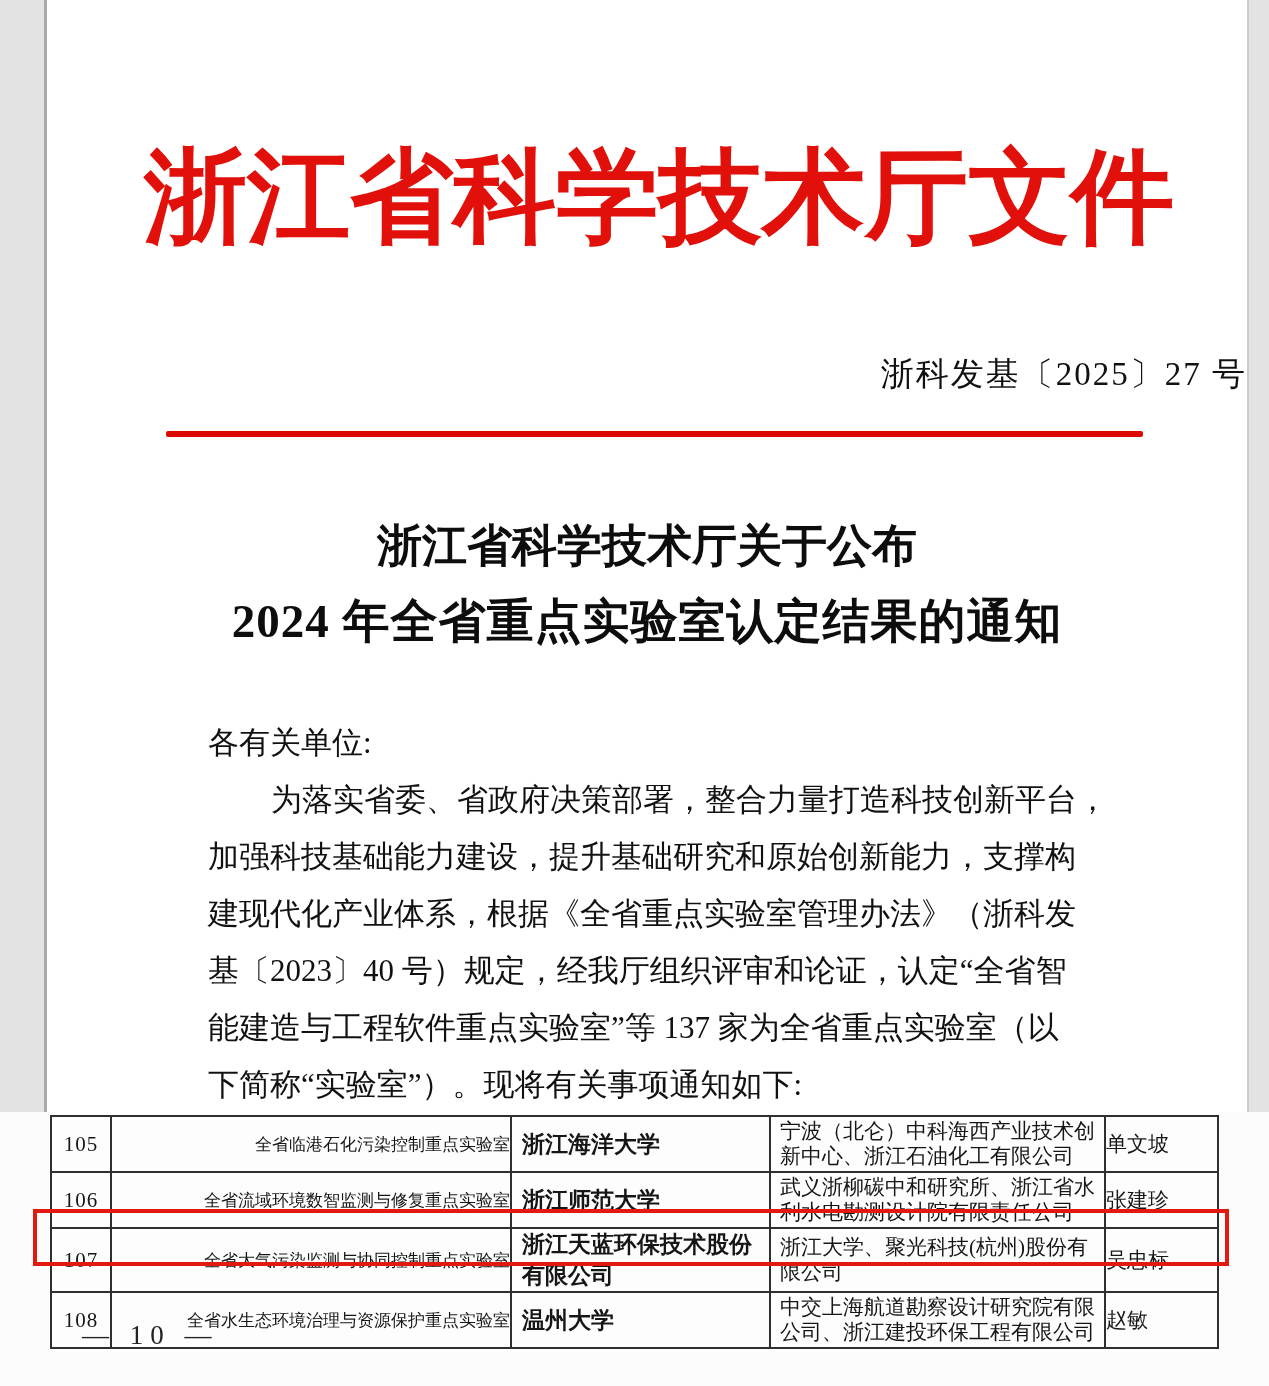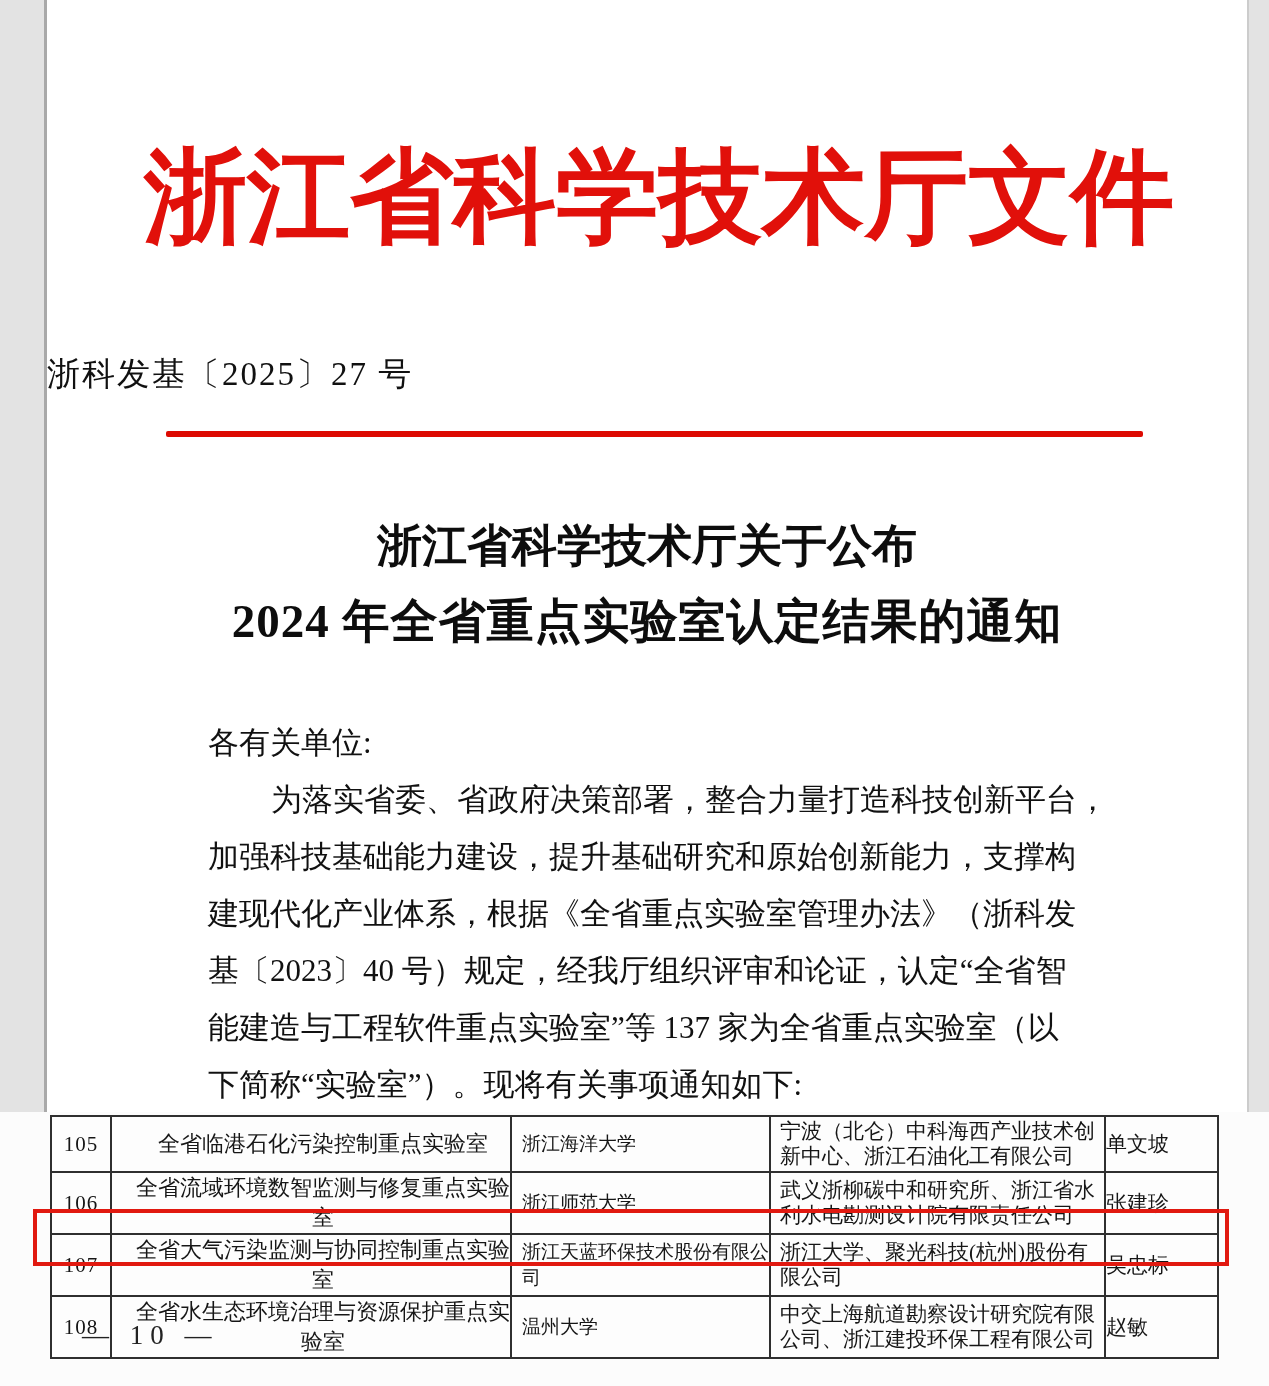--- a/index.html
+++ b/index.html
@@ -38,21 +38,21 @@
     font-weight: 900;
     letter-spacing: 0px;
     color: var(--accent-red);
     line-height: 1.15;
     white-space: nowrap;
   }
   .doc-number {
     position: absolute;
     left: 0; top: 352px;
     width: 100%;
-    text-align: left;
+    text-align: right;
     font-size: 33px;
     color: #111;
     letter-spacing: 2px;
   }
   .red-rule {
     position: absolute;
     left: 119px; top: 431px;           
     width: 977px; height: 6px;
     background: var(--rule-red);
     border-radius: 2px;
@@ -94,22 +94,22 @@
     border-collapse: collapse;
     table-layout: fixed;
     background: #fdfdfd;
   }
   table.labs td {
     border: 2px solid var(--table-line);
     vertical-align: middle;
     color: #161616;
   }
   td.no   { text-align: center; font-size: 21px; letter-spacing: 1px; }
-  td.lab  { text-align: center; padding-left: 24px; font-size: 22px; }
-  td.inst { text-align: left; padding-left: 10px; font-size: 19px; }
+  td.lab  { text-align: right; padding-left: 24px; font-size: 17px; }
+  td.inst { text-align: left; padding-left: 10px; font-size: 23px; font-weight: bold; }
   td.part { text-align: left; padding: 2px 9px; font-size: 21px; line-height: 25px; }
   td.dir  { text-align: left; font-size: 21px; }
   tr.r1 { height: 54px; }
   tr.r2 { height: 49px; }
   tr.r3 { height: 49px; }
   tr.r4 { height: 46px; }
 
   .highlight-box {
     position: absolute;
     left: 33px; top: 97px;             

